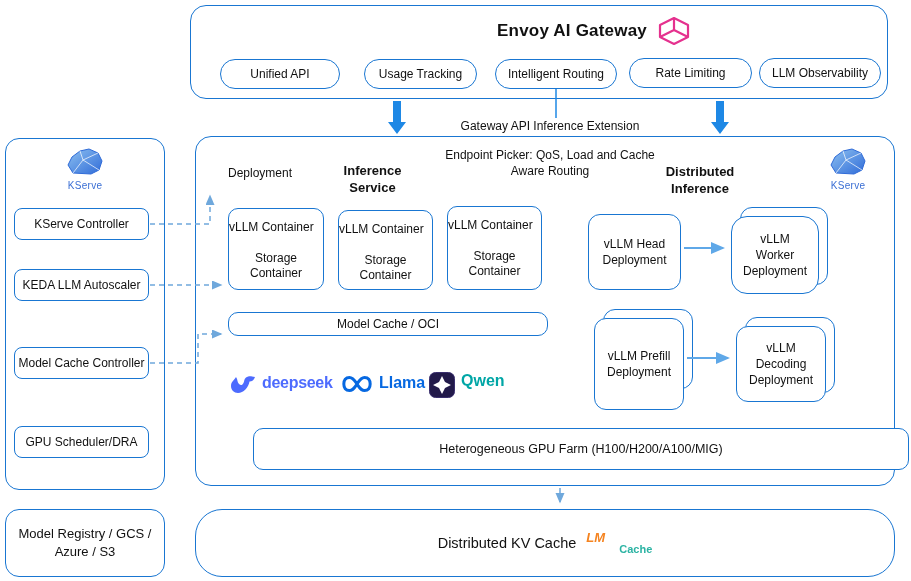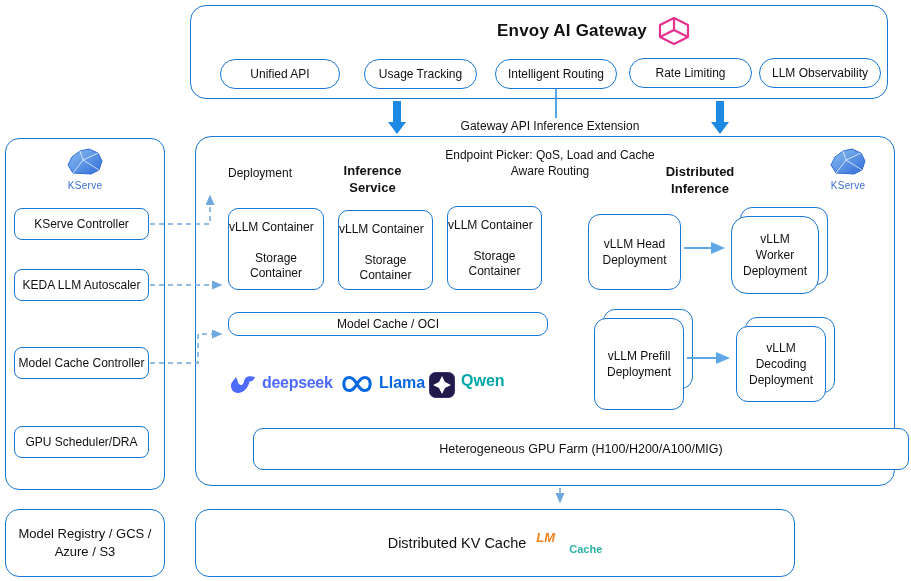--- a/index.html
+++ b/index.html
@@ -191,21 +191,21 @@
     <span>Model Cache Controller</span>
   </div>
   <div class="frame r8 center fs12" style="left:14px; top:426px; width:135px; height:32px; padding:0 2px;">
     <span>GPU Scheduler/DRA</span>
   </div>
 
   <div class="frame r14 center" style="left:5px; top:509px; width:160px; height:68px; font-size:13px; line-height:1.4; padding:0 8px;">
     <span>Model Registry / GCS / Azure / S3</span>
   </div>
 
-  <div class="frame r14" style="left:195px; top:509px; width:600px; height:68px;">
+  <div class="frame r14" style="left:195px; top:509px; width:700px; height:68px;border-radius:27px;">
     <div class="kv-row">
       <span class="kv-text">Distributed KV Cache</span>
       <span class="lm-logo">
         <span class="lm1">LM</span>
         <span class="lm2">Cache</span>
       </span>
     </div>
   </div>
 
   <svg class="overlay" width="911" height="581" viewBox="0 0 911 581">

